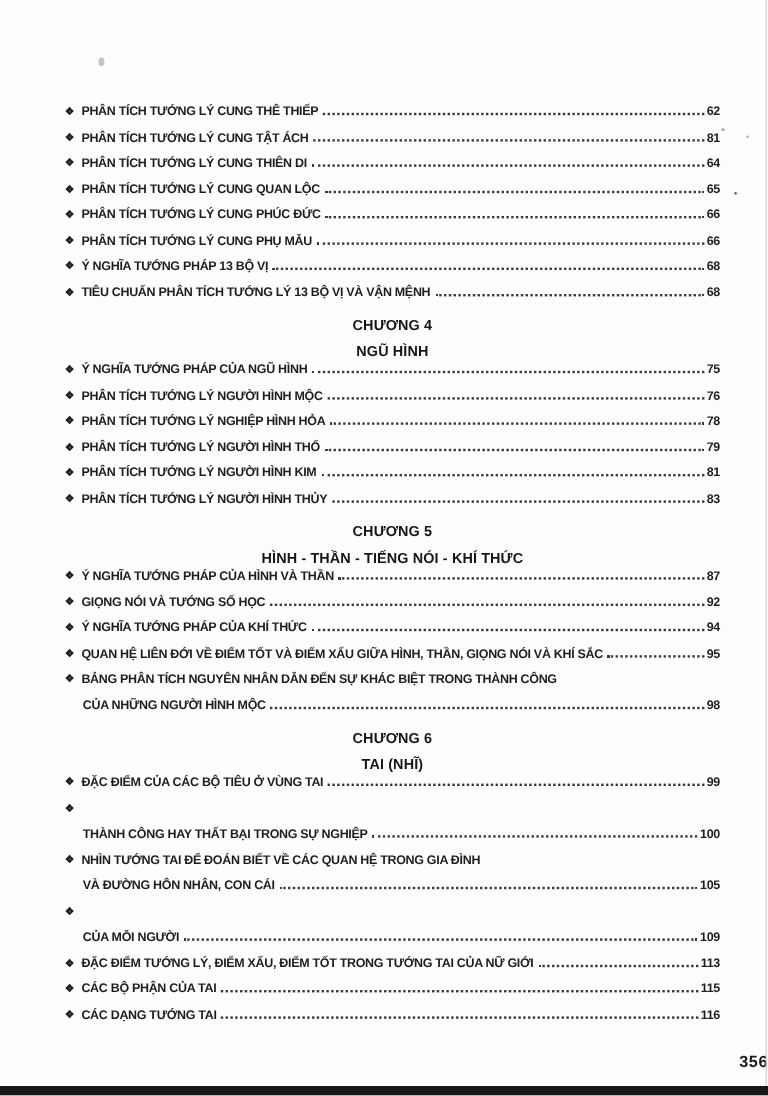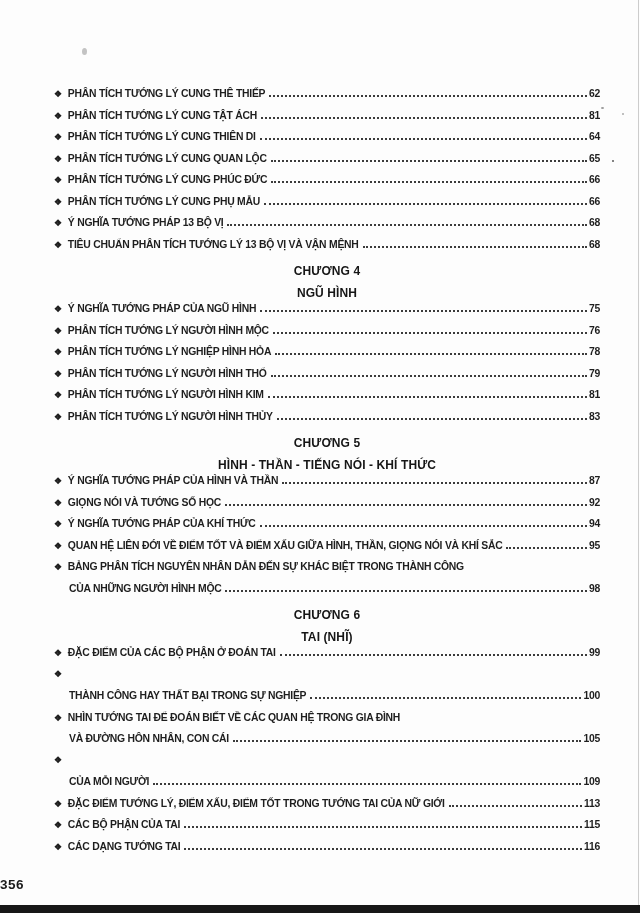--- a/index.html
+++ b/index.html
@@ -49,21 +49,21 @@
     line-height:22px;
     text-align:center;
     font-weight:bold;
     font-size:12px;
     letter-spacing:0.1px;
     color:#161616;
   }
   .footer {
     position:absolute;
     left:0; right:0; top:877px;
-    text-align:left;
+    text-align:right;
     font-weight:bold;
     font-size:13.5px;
     letter-spacing:0.5px;
     color:#1a1a1a;
   }
   .scan-band {
     position:absolute;
     left:0; right:0; bottom:0; height:8px;
     background:#171717;
   }
@@ -202,21 +202,21 @@
       </div>
       <div class="row cont">
         <span class="label">CỦA NHỮNG NGƯỜI HÌNH MỘC</span>
         <span class="leader"></span>
         <span class="pagenum">98</span>
       </div>
       <div class="heading">CHƯƠNG 6</div>
       <div class="heading">TAI (NHĨ)</div>
       <div class="row">
         <span class="bullet">❖</span>
-        <span class="label">ĐẶC ĐIỂM CỦA CÁC BỘ PHẬN Ở ĐOÁN TAI</span>
+        <span class="label">ĐẶC ĐIỂM CỦA CÁC BỘ TIÊU Ở VÙNG TAI</span>
         <span class="leader"></span>
         <span class="pagenum">99</span>
       </div>
       <div class="row">
         <span class="bullet">❖</span>
       </div>
       <div class="row cont">
         <span class="label">THÀNH CÔNG HAY THẤT BẠI TRONG SỰ NGHIỆP</span>
         <span class="leader"></span>
         <span class="pagenum">100</span>

